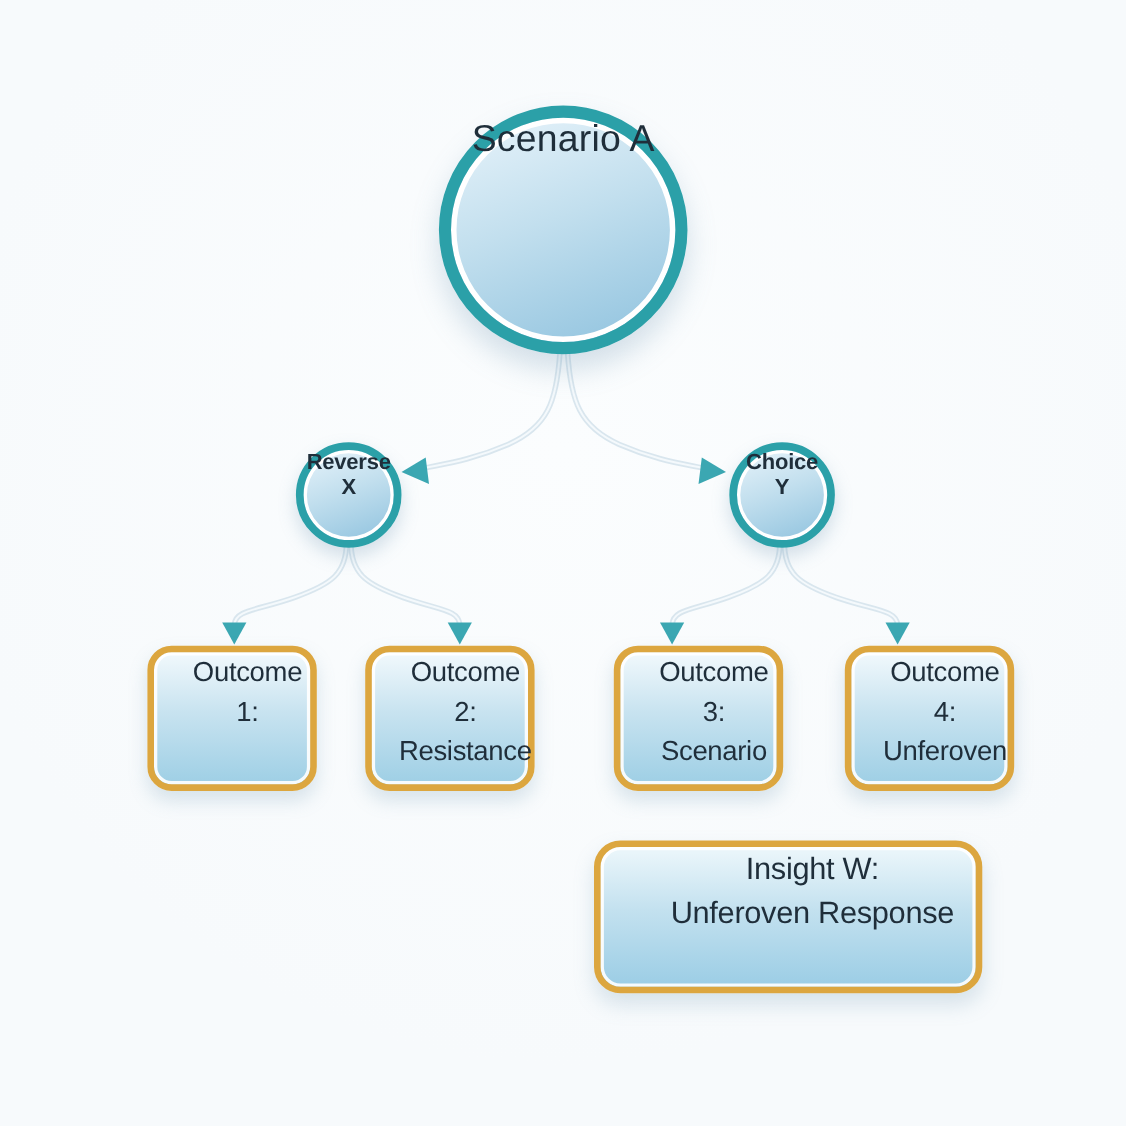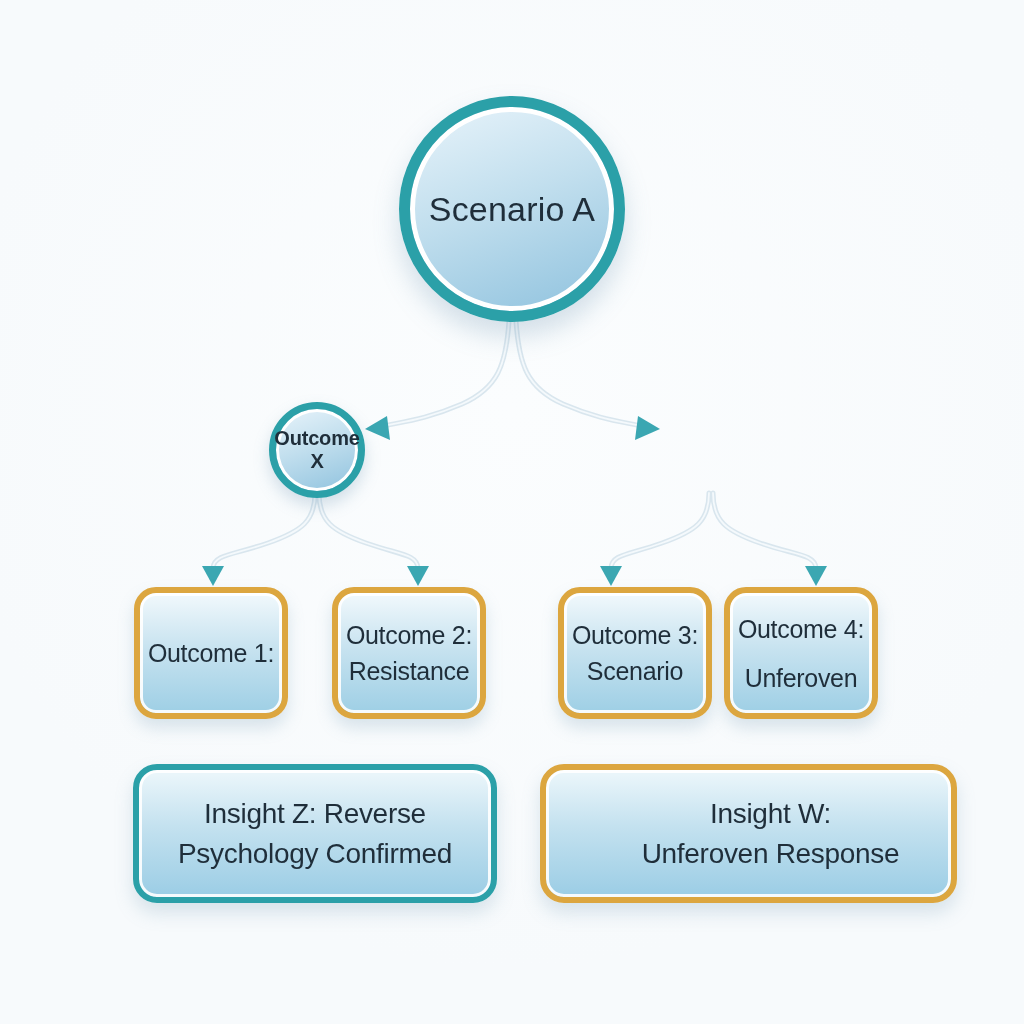--- a/index.html
+++ b/index.html
@@ -35,21 +35,20 @@
     stroke-linecap: round;
   }
   .arrowhead { fill: var(--c-arrow, #3ba7b2); }
 
   .node {
     position: absolute;
     z-index: 2;
     display: flex;
     flex-direction: column;
     align-items: center;
-    justify-content: center;
     text-align: center;
     color: var(--c-text, #1f2e3a);
   }
 
   .circle {
     border-radius: 50%;
     background: linear-gradient(160deg, #e3f1f9 6%, #c2dfee 45%, #8fc2de 100%);
   }
   .root-circle {
     left: 399px; top: 96px;
@@ -75,43 +74,44 @@
     width: 154px; height: 132px;
     top: 587px;
     border: 6px solid var(--c-gold, #dca63f);
     border-radius: 22px;
     background: linear-gradient(to bottom, #eef7fb 4%, #c8e3f0 45%, #9ecfe5 100%);
     box-shadow: inset 0 0 0 3px rgba(255,255,255,0.9), 0 9px 16px rgba(120, 160, 185, 0.25);
     font-size: 25px;
     font-weight: 500;
     line-height: 36px;
     letter-spacing: -0.3px;
+    padding-left: 28px;
   }
   .outcome-1 { left: 134px; }
   .outcome-2 { left: 332px; }
   .outcome-3 { left: 534px; margin-left: 24px; }
-  .outcome-4 { left: 724px; gap: 13px; }
+  .outcome-4 { left: 768px; }
 
   .insight-box {
     top: 764px;
     height: 139px;
     border-radius: 24px;
     background: linear-gradient(to bottom, #e9f5fa 4%, #c3e1ef 45%, #9bcde5 100%);
     box-shadow: inset 0 0 0 3px rgba(255,255,255,0.9), 0 10px 18px rgba(120, 160, 185, 0.25);
     font-size: 28px;
     font-weight: 500;
     line-height: 40px;
     letter-spacing: -0.3px;
   }
   .insight-z {
     left: 133px; width: 364px;
     border: 6px solid var(--c-teal, #2ba0a8);
   }
   .insight-w {
-    left: 540px; width: 417px;
+    left: 540px; width: 353px;
     border: 6px solid var(--c-gold, #dca63f);
     padding-left: 44px;
   }
   .line { display: block; }
 </style>
 </head>
 <body>
 
 <div class="stage">
 
@@ -141,46 +141,45 @@
     <polygon class="arrowhead" points="418,586 407,566 429,566"></polygon>
     <polygon class="arrowhead" points="611,586 600,566 622,566"></polygon>
     <polygon class="arrowhead" points="816,586 805,566 827,566"></polygon>
   </svg>
 
   <div class="node circle root-circle">
     <span class="line">Scenario A</span>
   </div>
 
   <div class="node circle choice-circle choice-x">
-    <span class="line">Outcome X</span>
+    <span class="line">Reverse X</span>
   </div>
 
+  <div class="node circle choice-circle choice-y">
+    <span class="line">Choice Y</span>
+  </div>
 
   <div class="node outcome-box outcome-1">
     <span class="line">Outcome 1:</span>
   </div>
 
   <div class="node outcome-box outcome-2">
     <span class="line">Outcome 2:</span>
     <span class="line">Resistance</span>
   </div>
 
   <div class="node outcome-box outcome-3">
     <span class="line">Outcome 3:</span>
     <span class="line">Scenario</span>
   </div>
 
   <div class="node outcome-box outcome-4">
     <span class="line">Outcome 4:</span>
     <span class="line">Unferoven</span>
   </div>
 
-  <div class="node insight-box insight-z">
-    <span class="line">Insight Z: Reverse</span>
-    <span class="line">Psychology Confirmed</span>
-  </div>
 
   <div class="node insight-box insight-w">
     <span class="line">Insight W:</span>
     <span class="line">Unferoven Response</span>
   </div>
 
 </div>
 
 </body></html>

